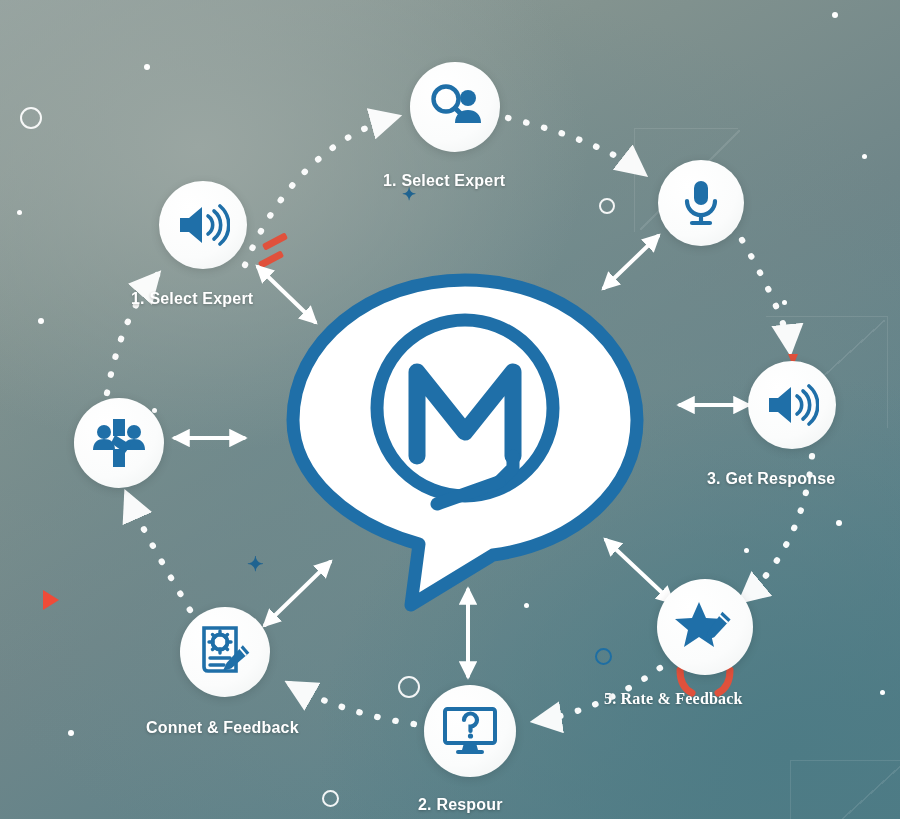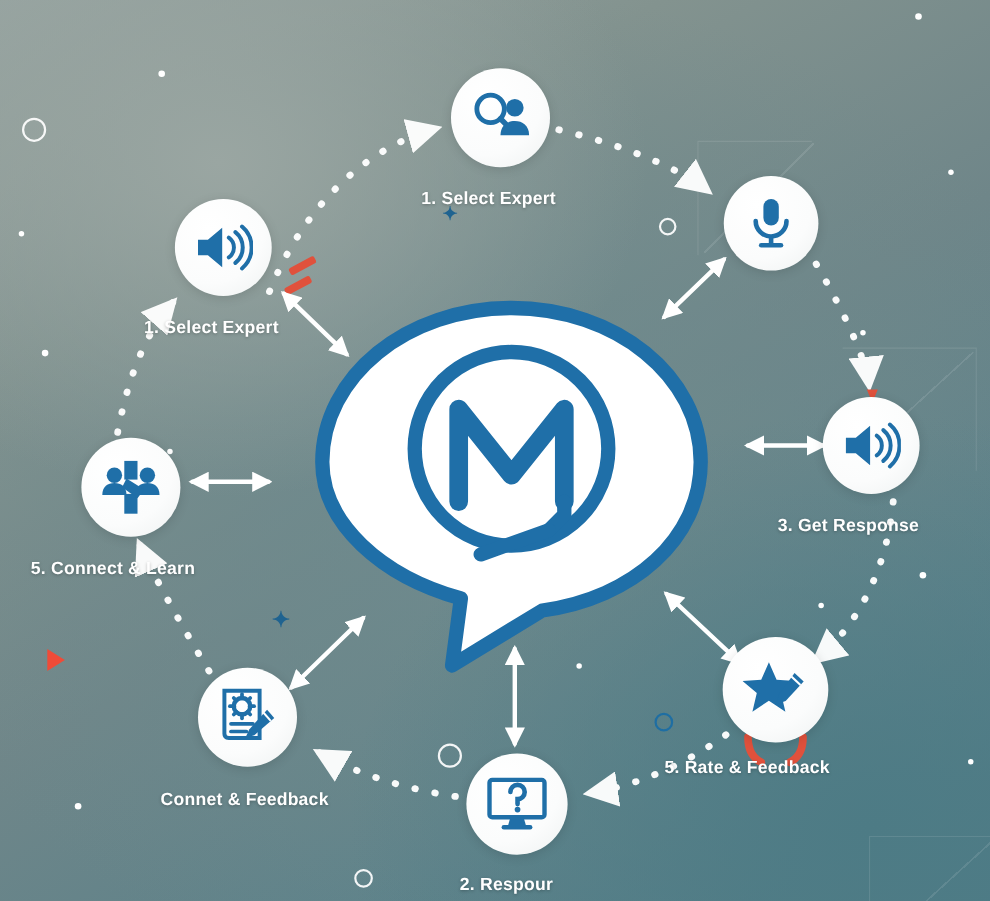--- a/index.html
+++ b/index.html
@@ -179,21 +179,21 @@
     <span>
       <svg width="60" height="56" viewBox="0 0 60 56">
         <path d="M24,3 L31,19 L48,20 L35,31 L39,48 L24,38 L9,48 L13,31 L0,20 L17,19 z" fill="#1f6fa8"></path>
         <g transform="rotate(-2 44 32)">
           <path d="M48,13 L56,21 L39,38 L30,41 L33,32 z" fill="#1f6fa8"></path>
           <path d="M45,16 L53,24" stroke="#ffffff" stroke-width="2"></path>
         </g>
       </svg>
     </span>
   </div>
-  <div class="label" style="left:604px;top:690px;">5. Rate &amp; Feedback</div>
+  <div class="label" style="left:604px;top:690px;font-family:Liberation Serif, serif;">5. Rate &amp; Feedback</div>
 
   <div class="node" style="left:424px;top:685px;width:92px;height:92px;">
     <span>
       <svg width="56" height="50" viewBox="0 0 56 50">
         <rect x="3" y="3" width="50" height="34" rx="2.5" fill="none" stroke="#1f6fa8" stroke-width="4"></rect>
         <path d="M22,14 a6.5,6.5 0 1 1 6.5,6.5 L28.5,25" fill="none" stroke="#1f6fa8" stroke-width="4.2" stroke-linecap="round"></path>
         <circle cx="28.5" cy="30" r="2.6" fill="#1f6fa8"></circle>
         <path d="M22,37 L20,44 L36,44 L34,37 z" fill="#1f6fa8"></path>
         <rect x="14" y="44" width="28" height="4" rx="2" fill="#1f6fa8"></rect>
       </svg>
@@ -233,21 +233,20 @@
         <rect x="22" y="2" width="12" height="17" fill="#1f6fa8"></rect>
         <rect x="22" y="32" width="12" height="18" fill="#1f6fa8"></rect>
         <circle cx="13" cy="15" r="7" fill="#1f6fa8"></circle>
         <path d="M2,33 C2,25 7,22 13,22 C19,22 24,25 24,33 z" fill="#1f6fa8"></path>
         <circle cx="43" cy="15" r="7" fill="#1f6fa8"></circle>
         <path d="M32,33 C32,25 37,22 43,22 C49,22 54,25 54,33 z" fill="#1f6fa8"></path>
         <path d="M24,18 L40,28 L34,36 L20,26 z" fill="#1f6fa8"></path>
       </svg>
     </span>
   </div>
-  <div class="label" style="left:28px;top:509px;">5. Connect &amp; Learn</div>
 
   <div class="node" style="left:159px;top:181px;width:88px;height:88px;">
     <span>
       <svg width="54" height="44" viewBox="0 0 54 44">
         <path d="M4,15 L13,15 L26,4 L26,40 L13,29 L4,29 z" fill="#1f6fa8"></path>
         <path d="M32,13 a11,11 0 0 1 0,18" fill="none" stroke="#1f6fa8" stroke-width="3.6" stroke-linecap="round"></path>
         <path d="M38,8 a18,18 0 0 1 0,28" fill="none" stroke="#1f6fa8" stroke-width="3.6" stroke-linecap="round"></path>
         <path d="M44,3 a25,25 0 0 1 0,38" fill="none" stroke="#1f6fa8" stroke-width="3.6" stroke-linecap="round"></path>
       </svg>
     </span>

